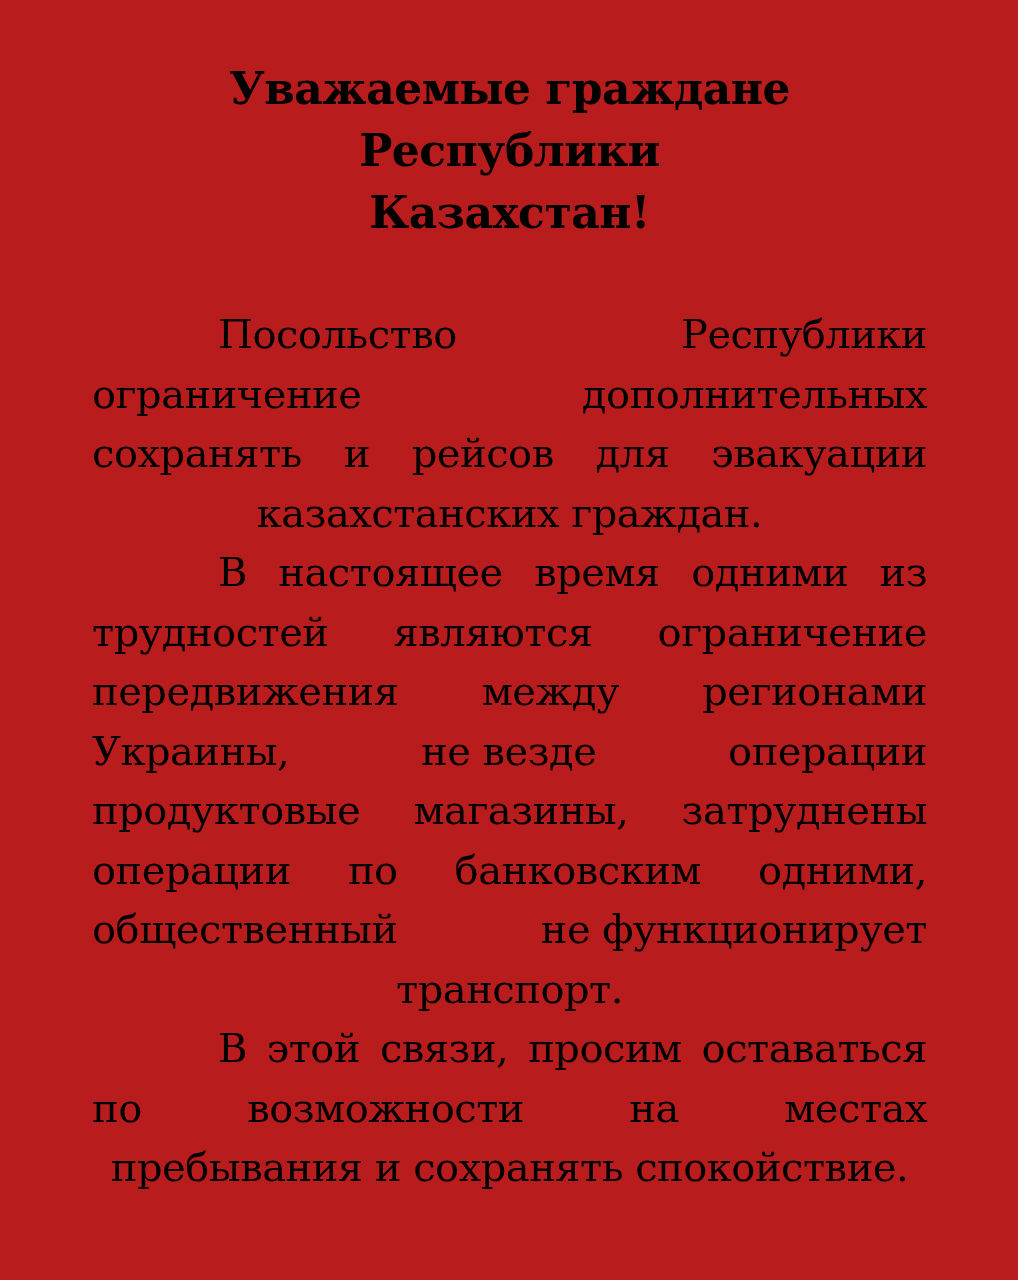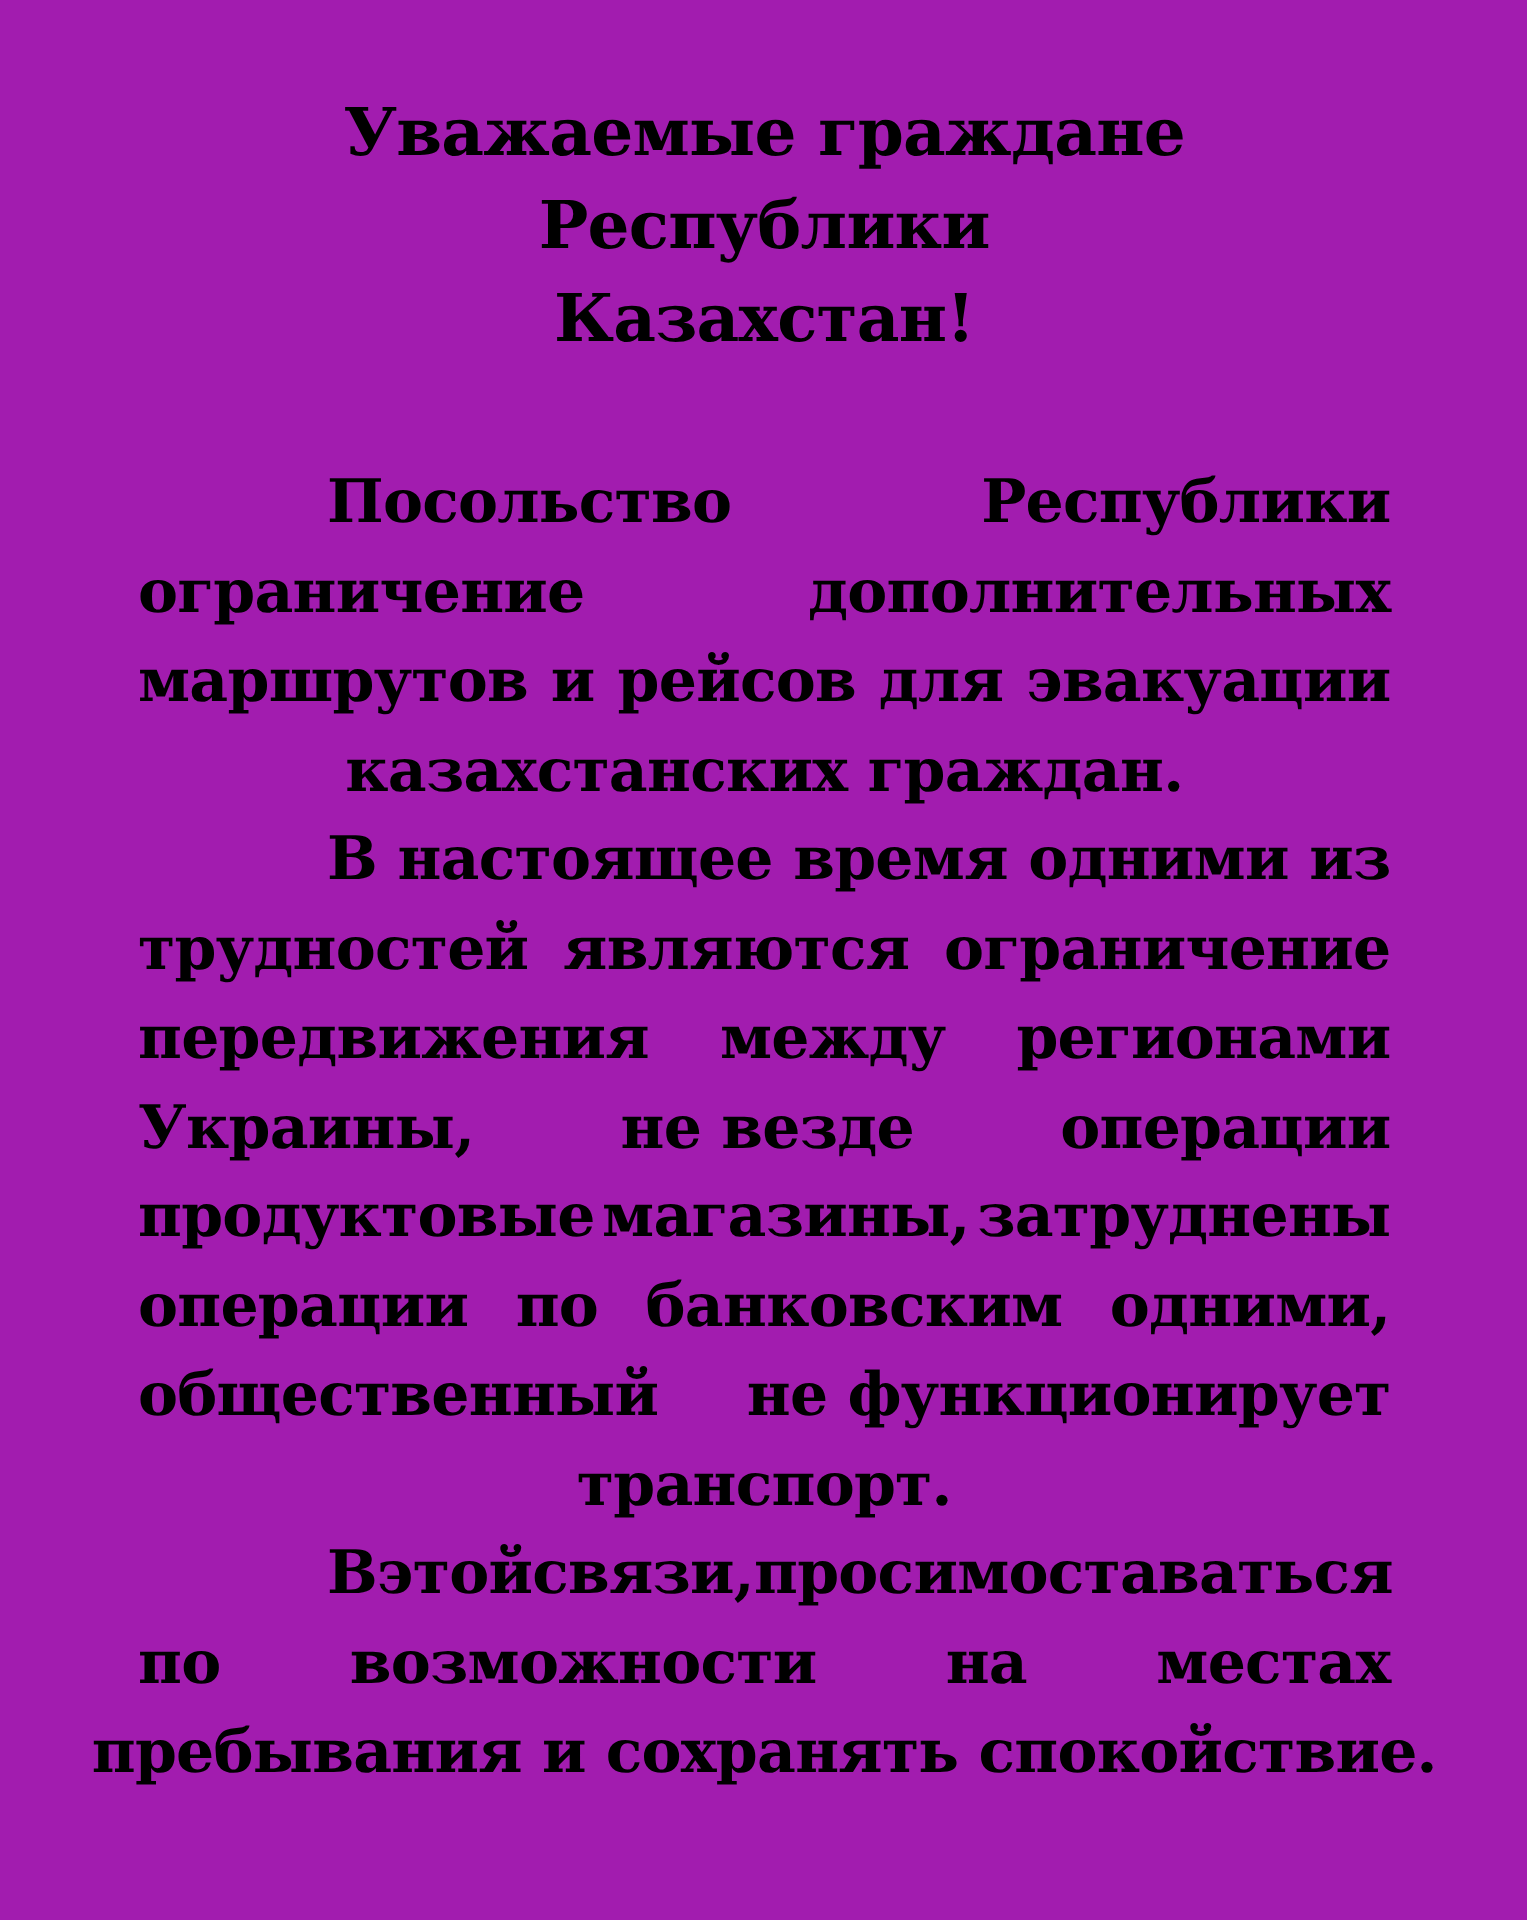--- a/index.html
+++ b/index.html
@@ -24,55 +24,54 @@
     line-height: 62px;
     font-weight: bold;
     text-align: center;
     letter-spacing: -0.5px;
   }
   .doc-body {
     margin-top: 61px;
     font-size: 40px;
     line-height: 59.5px;
     letter-spacing: -0.5px;
-    font-weight: bold;
   }
   .line {
     display: flex;
     justify-content: space-between;
   }
   .line.last {
     justify-content: center;
   }
   .line.indent {
     padding-left: 126px;
   }
   .w {
     white-space: pre;
   }
 </style>
 </head>
 <body>
 
-<div class="page" style="background: #a21caf; color: rgb(0, 0, 0);">
+<div class="page" style="background: #b91c1c; color: rgb(0, 0, 0);">
   <h1 class="title">
     <div class="title-line">Уважаемые граждане Республики</div>
     <div class="title-line">Казахстан!</div>
   </h1>
   <div class="doc-body" id="document-body">
       <div class="line indent">
         <span class="w">Посольство</span>
         <span class="w">Республики</span>
       </div>
       <div class="line">
         <span class="w">ограничение</span>
         <span class="w">дополнительных</span>
       </div>
       <div class="line">
-        <span class="w">маршрутов</span>
+        <span class="w">сохранять</span>
         <span class="w">и</span>
         <span class="w">рейсов</span>
         <span class="w">для</span>
         <span class="w">эвакуации</span>
       </div>
       <div class="line last">
         <span class="w">казахстанских граждан.</span>
       </div>
       <div class="line indent">
         <span class="w">В</span>

